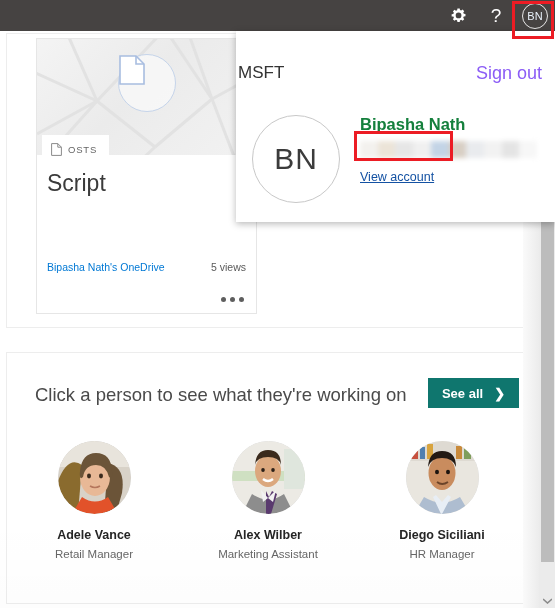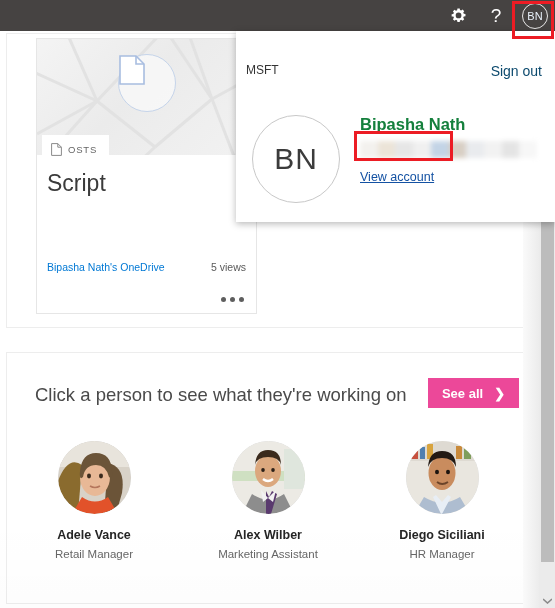--- a/index.html
+++ b/index.html
@@ -87,21 +87,21 @@
   .people-panel {
     position:absolute; left:6px; top:321px; width:524px; height:252px;
     background:#fff; border:1px solid #ededed;
   }
   .people-heading {
     position:absolute; left:28px; top:31px;
     font-size:18.5px; color:#4a4a4a; font-weight:400; white-space:nowrap;
   }
   .see-all-btn {
     position:absolute; left:428px; top:378px; width:91px; height:30px;
-    background:#ec4899; color:#fff; display:flex; align-items:center;
+    background:#0f766e; color:#fff; display:flex; align-items:center;
     justify-content:center; gap:11px; z-index:20;
     font-size:13px; font-weight:700;
   }
   .see-all-chevron { font-size:13px; font-weight:700; line-height:1; }
 
   .people-row {
     position:absolute; left:0; top:88px; width:522px;
     display:flex;
   }
   .person { flex:1; display:flex; flex-direction:column; align-items:center; }
@@ -117,24 +117,24 @@
 
   
   .flyout {
     position:absolute; left:236px; top:31px; width:319px; height:191px;
     background:#fff; box-shadow:0 2px 7px rgba(0,0,0,.28); z-index:50;
   }
   .flyout-top {
     position:absolute; left:0; top:0; width:319px; height:55px;
   }
   .tenant {
-    position:absolute; left:10px; top:32px; font-size:12px; color:#333;
+    position:absolute; left:2px; top:32px; font-size:17px; color:#333;
   }
   .signout {
-    position:absolute; right:13px; top:32px; font-size:14px; color:#0c4a6e;margin-left:48px;
+    position:absolute; right:13px; top:32px; font-size:18px; color:#8b5cf6;margin-left:48px;
   }
   .big-avatar {
     position:absolute; left:16px; top:84px; width:88px; height:88px;
     border-radius:50%; border:1px solid #c8c8c8;
     display:flex; align-items:center; justify-content:center;
     font-size:30px; color:#3b3b3b; letter-spacing:1px;
   }
   .flyout-name {
     position:absolute; left:124px; top:84px;
     font-size:16.5px; font-weight:700; color:#15803d;

